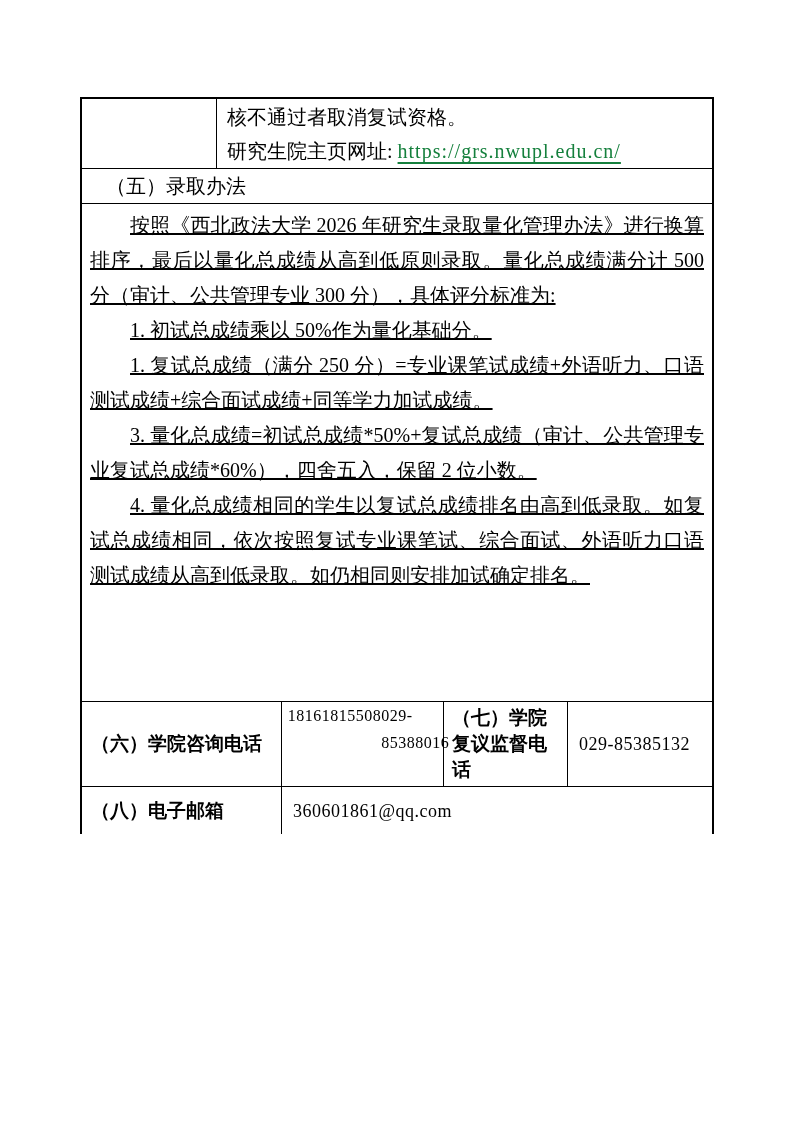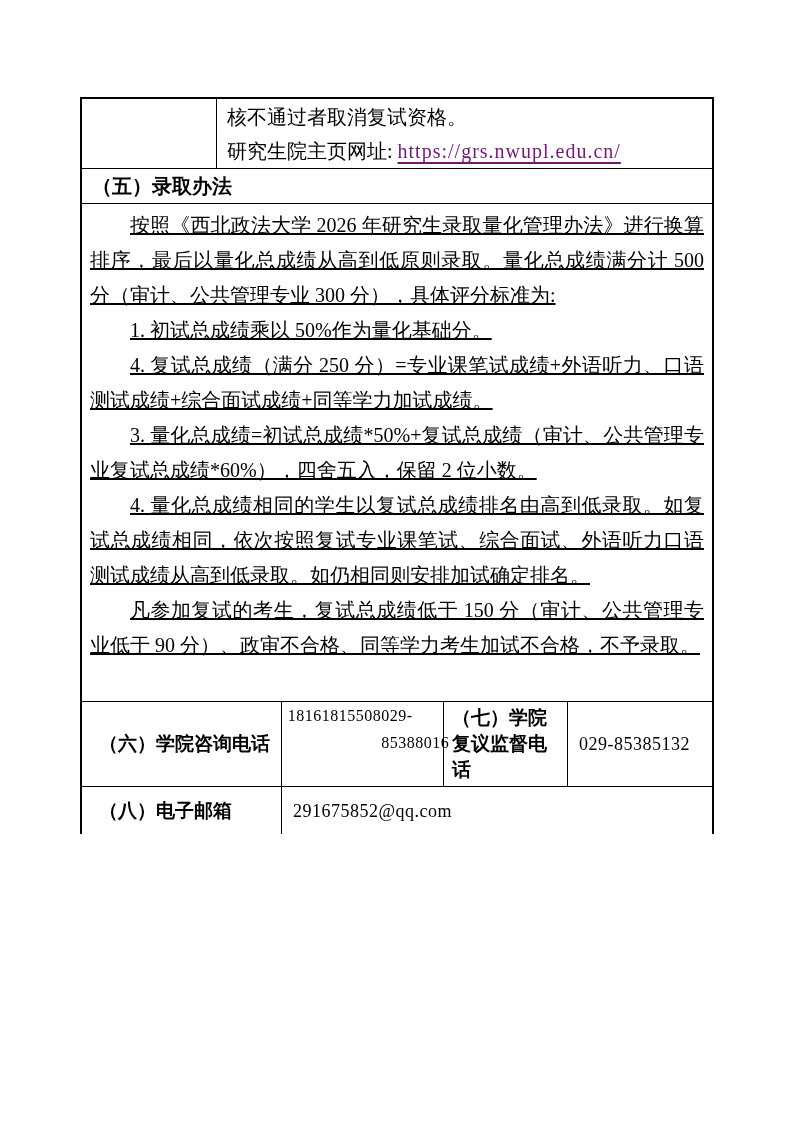--- a/index.html
+++ b/index.html
@@ -33,33 +33,33 @@
   .cont-right {
     flex: 1;
     padding: 1px 10px 0 10px;
     font-size: 20px;
     line-height: 34px;
   }
   .url-link {
     text-decoration: underline;
     text-underline-offset: 4px;
     letter-spacing: 1px;
-    color: #701a75;
+    color: #15803d;
     cursor: pointer;
   }
 
   
   .r-title { height: 35px; }
   .title-cell {
     flex: 1;
     display: flex;
     align-items: center;
-    padding-left: 10px;
+    padding-left: 24px;
     font-family: "Liberation Sans", "DejaVu Sans", sans-serif;
-    font-weight: bold;
+    font-weight: normal;
     font-size: 20px;
   }
 
   
   .r-body { height: 498px; }
   .body-cell { flex: 1; padding: 4px 8px 0 8px; text-decoration: underline; }
   .body-p {
     font-size: 20px;
     line-height: 35px;
     text-align: justify;
@@ -67,21 +67,21 @@
   }
 
   
   .r-contact { height: 85px; }
   .r-email { height: 49px; }
   .r-list { height: 158px; }
 
   .label-cell {
     display: flex;
     align-items: center;
-    padding-left: 17px;
+    padding-left: 9px;
     font-family: "Liberation Sans", "DejaVu Sans", sans-serif;
     font-weight: bold;
     font-size: 19px;
     line-height: 26px;
   }
   .w-label { width: 199px; }
   .phones-cell {
     width: 162px;
     display: flex;
     flex-direction: row;
@@ -121,42 +121,41 @@
     </div>
 
     <div class="row r-title">
       <div class="cell title-cell">（五）录取办法</div>
     </div>
 
     <div class="row r-body">
       <div class="cell body-cell">
         <p class="body-p">按照《西北政法大学 2026 年研究生录取量化管理办法》进行换算排序，最后以量化总成绩从高到低原则录取。量化总成绩满分计 500 分（审计、公共管理专业 300 分），具体评分标准为:</p>
         <p class="body-p">1. 初试总成绩乘以 50%作为量化基础分。</p>
-        <p class="body-p">4. 复试总成绩（满分 250 分）=专业课笔试成绩+外语听力、口语测试成绩+综合面试成绩+同等学力加试成绩。</p>
+        <p class="body-p">1. 复试总成绩（满分 250 分）=专业课笔试成绩+外语听力、口语测试成绩+综合面试成绩+同等学力加试成绩。</p>
         <p class="body-p">3. 量化总成绩=初试总成绩*50%+复试总成绩（审计、公共管理专业复试总成绩*60%），四舍五入，保留 2 位小数。</p>
         <p class="body-p">4. 量化总成绩相同的学生以复试总成绩排名由高到低录取。如复试总成绩相同，依次按照复试专业课笔试、综合面试、外语听力口语测试成绩从高到低录取。如仍相同则安排加试确定排名。</p>
-        <p class="body-p">凡参加复试的考生，复试总成绩低于 150 分（审计、公共管理专业低于 90 分）、政审不合格、同等学力考生加试不合格，不予录取。</p>
       </div>
     </div>
 
     <div class="row r-contact">
       <div class="cell label-cell w-label">（六）学院咨询电话</div>
       <div class="cell phones-cell">
         <div>18161815508</div>
         <div>029-85388016</div>
       </div>
       <div class="cell label-cell c7-label">
         <span>（七）学院复议监督电话</span>
       </div>
       <div class="cell value-cell">029-85385132</div>
     </div>
 
     <div class="row r-email">
       <div class="cell label-cell w-label">（八）电子邮箱</div>
-      <div class="cell value-cell">291675852@qq.com</div>
+      <div class="cell value-cell">360601861@qq.com</div>
     </div>
 
     <div class="row r-list">
       <div class="cell label-cell w-label">（九）复试考生名单</div>
       <div class="cell value-cell c9-value">人权法学复试考生名单</div>
     </div>
 
   </div>
 </div>
 

